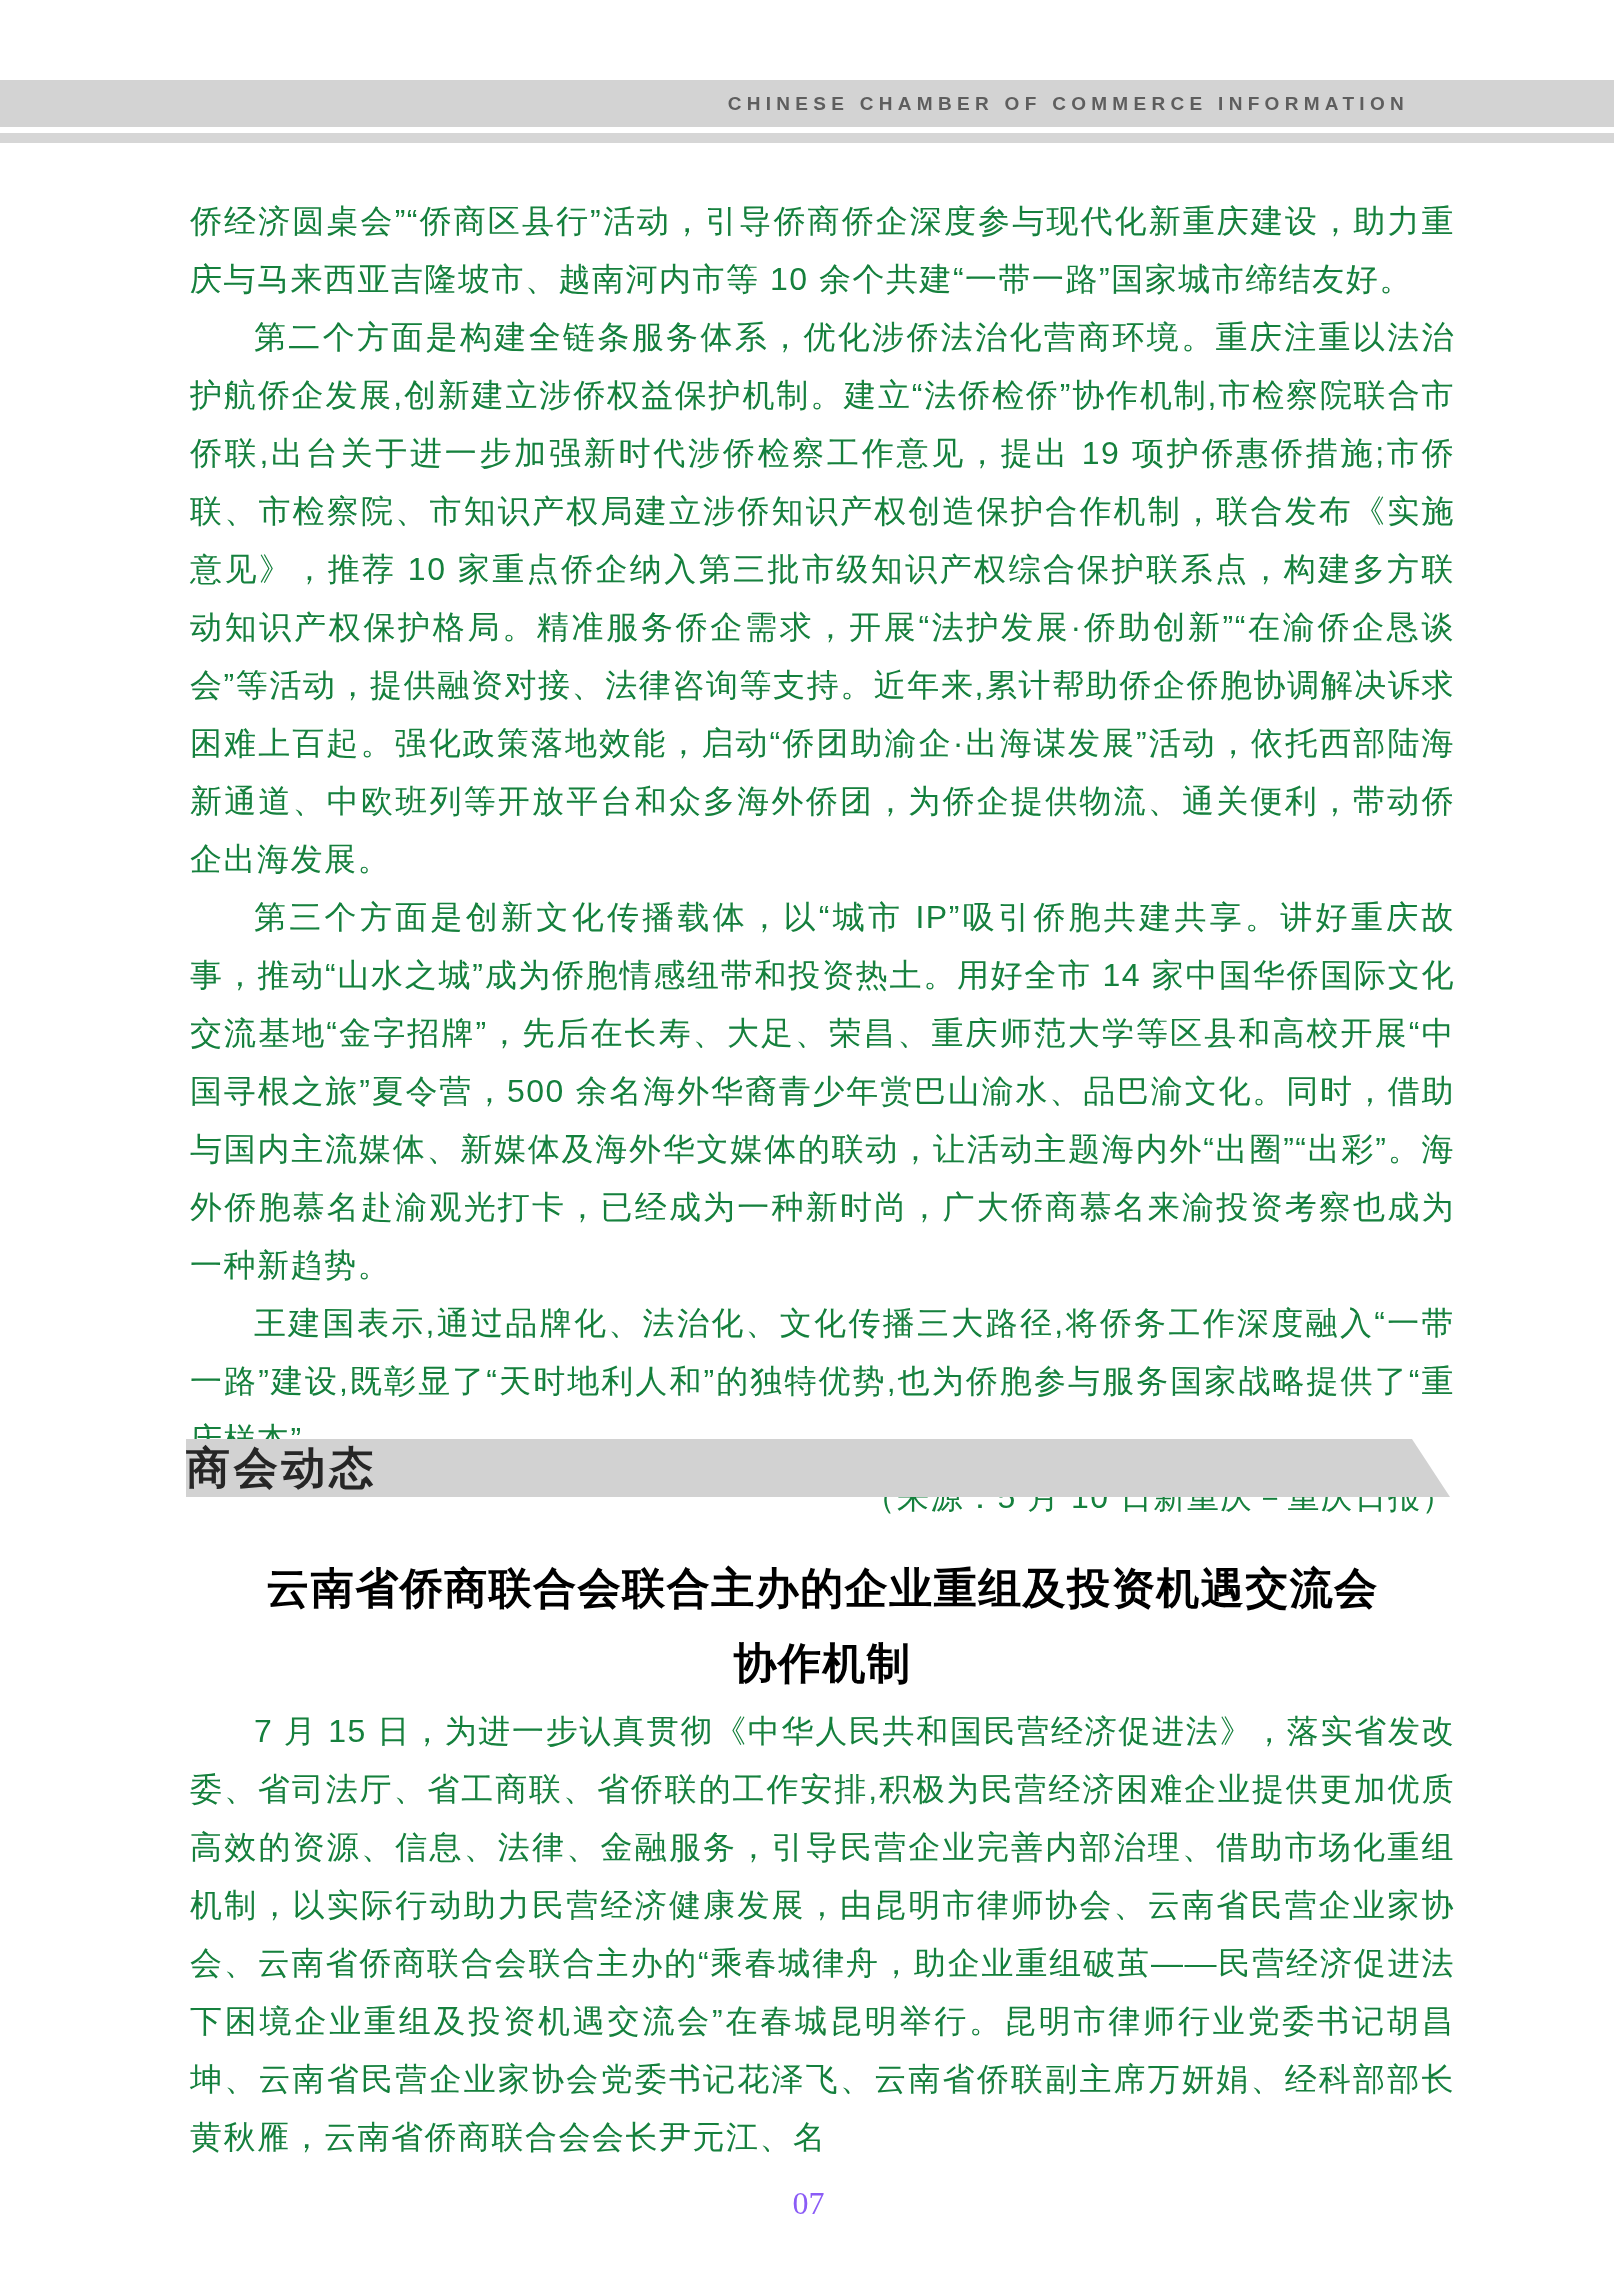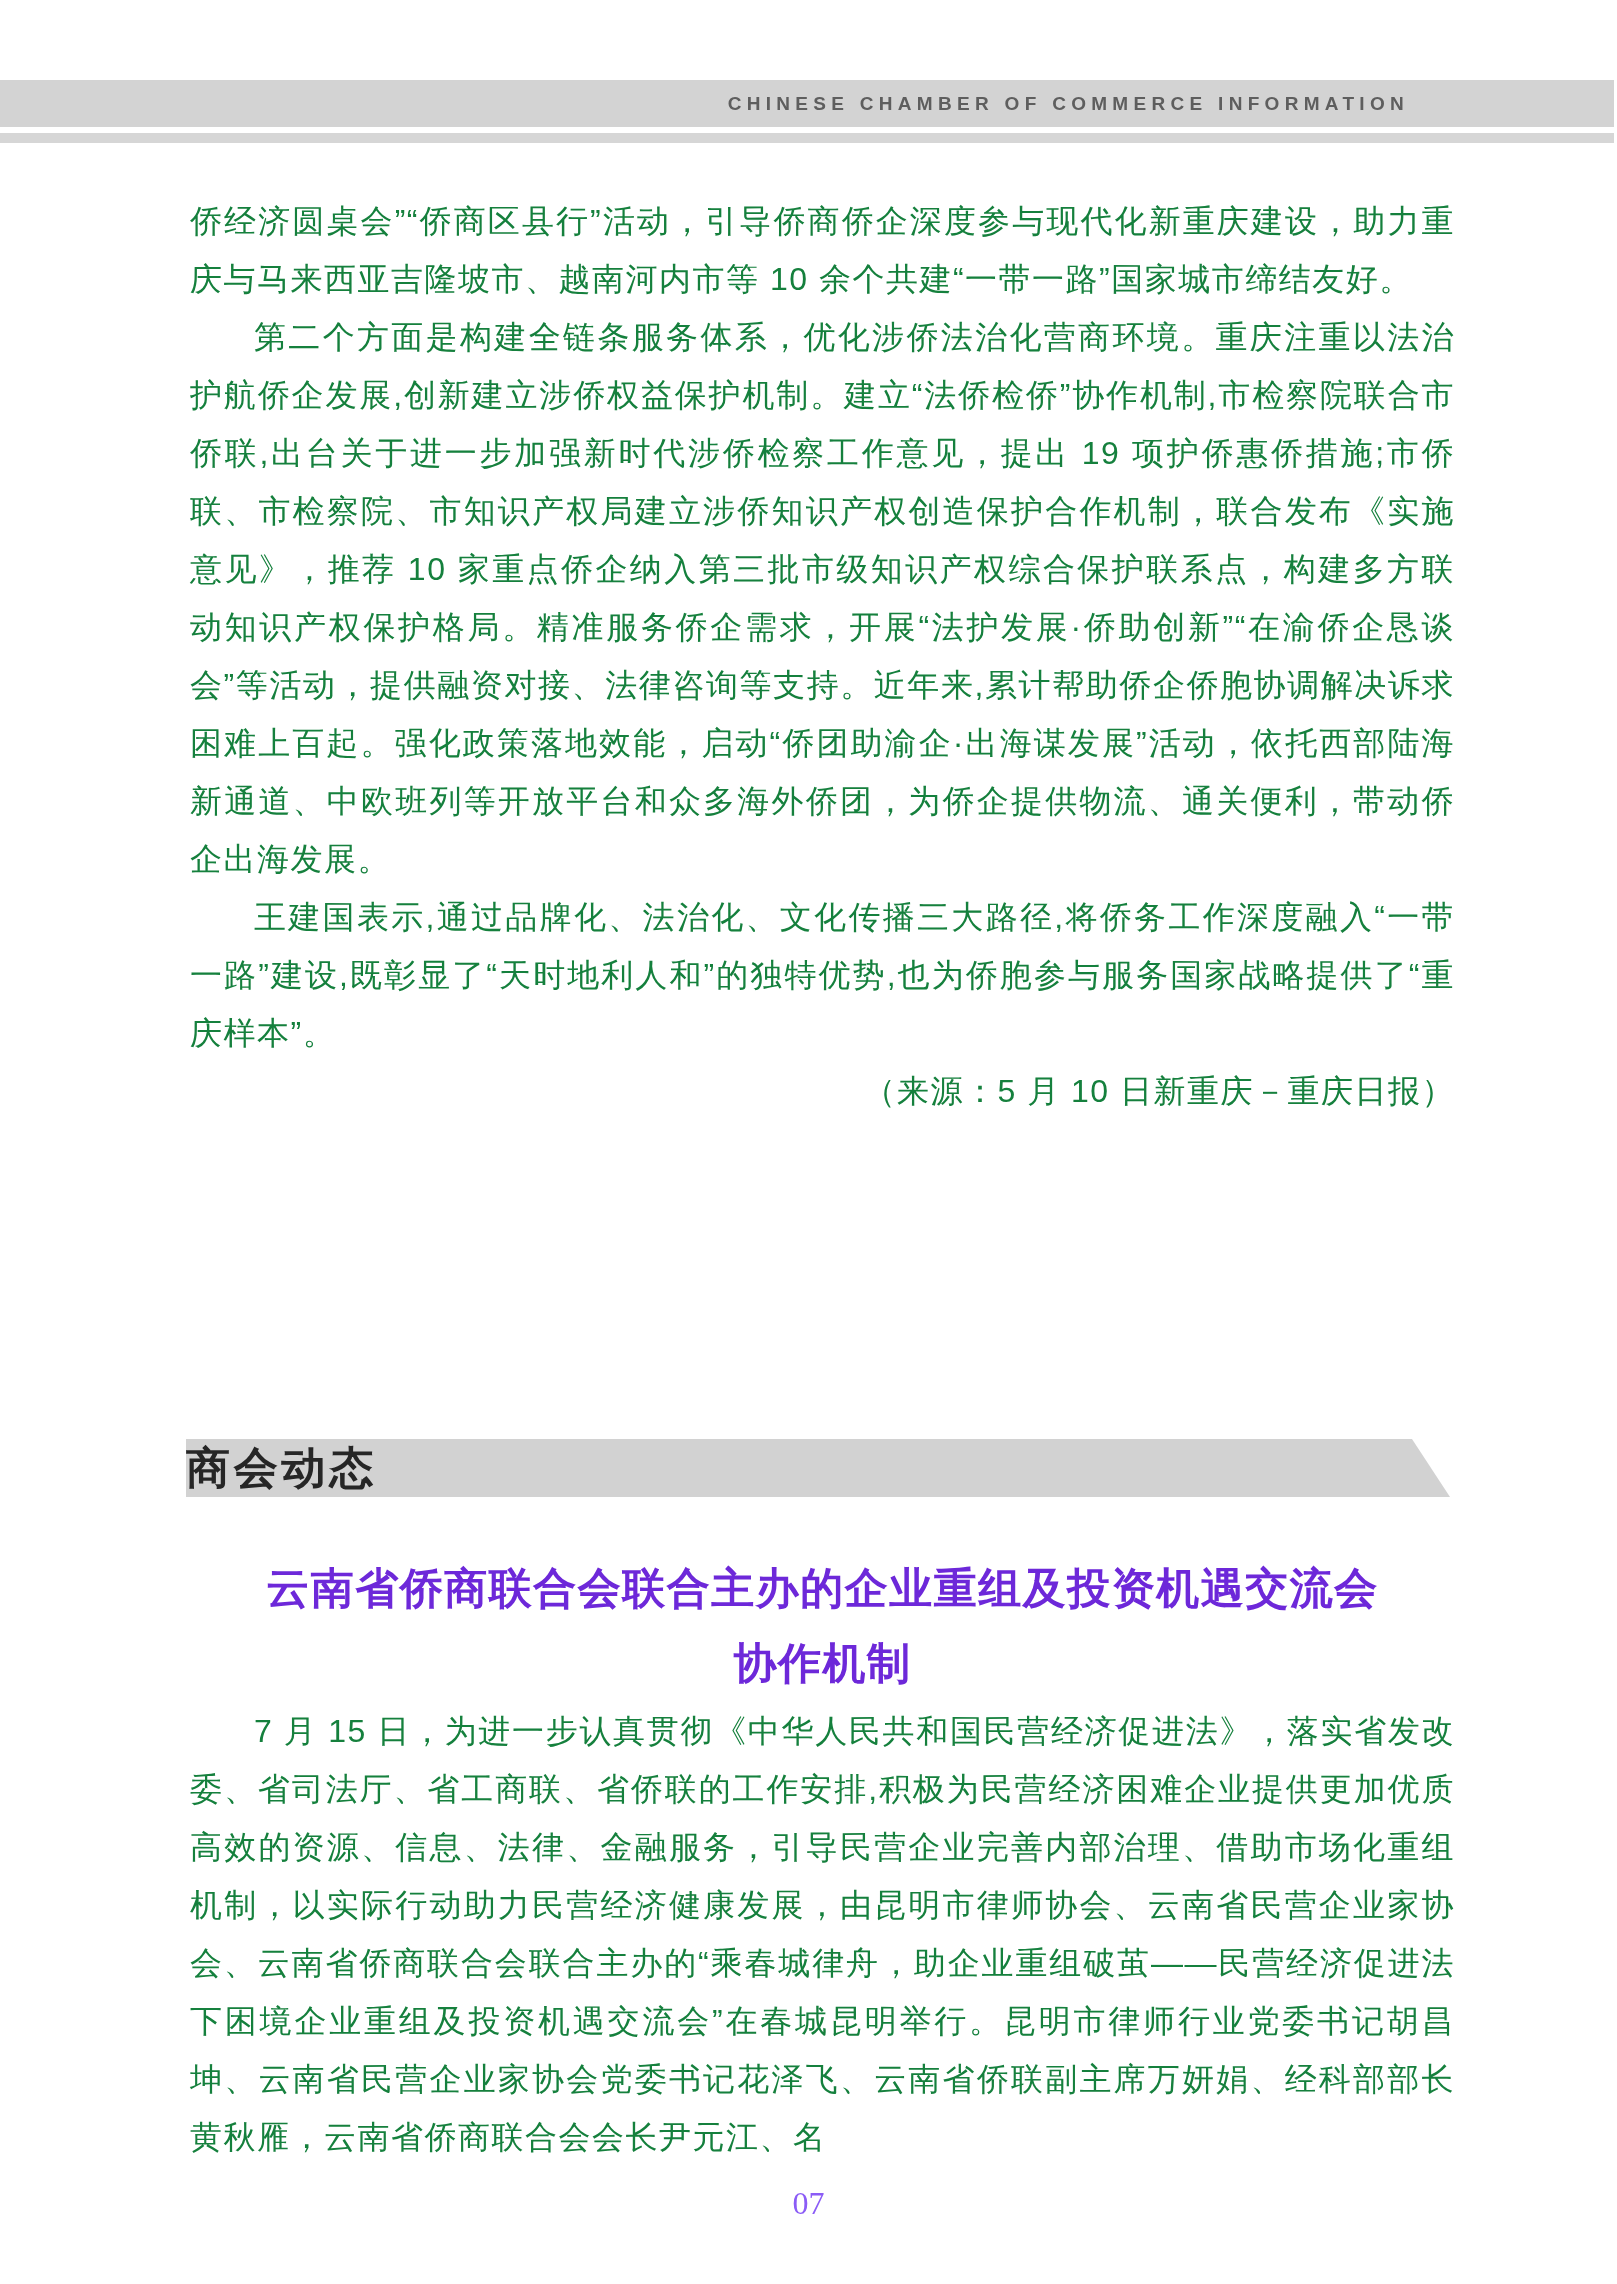--- a/index.html
+++ b/index.html
@@ -76,21 +76,21 @@
     position:absolute;
     top:1551px; left:190px;
     width:1265px;
     text-align:center;
   }
   .article-2-title .t-line{
     font-size:43px;
     font-weight:bold;
     line-height:75px;
     letter-spacing:1.5px;
-    color:#6d28d9;
+    color:#000000;
   }
 
   
   .page-number{
     position:absolute;
     top:2185px; left:0;
     width:100%;
     text-align:center;
     font-family:"Liberation Serif","DejaVu Serif",serif;
     font-size:32px;
@@ -103,20 +103,21 @@
 <div class="page">
 
   <div class="band-thick">
     <span class="masthead">CHINESE CHAMBER OF COMMERCE INFORMATION</span>
   </div>
   <div class="band-thin"></div>
 
   <div class="content article-1">
     <p>侨经济圆桌会”“侨商区县行”活动，引导侨商侨企深度参与现代化新重庆建设，助力重庆与马来西亚吉隆坡市、越南河内市等 10 余个共建“一带一路”国家城市缔结友好。</p>
     <p class="indent">第二个方面是构建全链条服务体系，优化涉侨法治化营商环境。重庆注重以法治护航侨企发展,创新建立涉侨权益保护机制。建立“法侨检侨”协作机制,市检察院联合市侨联,出台关于进一步加强新时代涉侨检察工作意见，提出 19 项护侨惠侨措施;市侨联、市检察院、市知识产权局建立涉侨知识产权创造保护合作机制，联合发布《实施意见》，推荐 10 家重点侨企纳入第三批市级知识产权综合保护联系点，构建多方联动知识产权保护格局。精准服务侨企需求，开展“法护发展·侨助创新”“在渝侨企恳谈会”等活动，提供融资对接、法律咨询等支持。近年来,累计帮助侨企侨胞协调解决诉求困难上百起。强化政策落地效能，启动“侨团助渝企·出海谋发展”活动，依托西部陆海新通道、中欧班列等开放平台和众多海外侨团，为侨企提供物流、通关便利，带动侨企出海发展。</p>
+    <p class="indent">第三个方面是创新文化传播载体，以“城市 IP”吸引侨胞共建共享。讲好重庆故事，推动“山水之城”成为侨胞情感纽带和投资热土。用好全市 14 家中国华侨国际文化交流基地“金字招牌”，先后在长寿、大足、荣昌、重庆师范大学等区县和高校开展“中国寻根之旅”夏令营，500 余名海外华裔青少年赏巴山渝水、品巴渝文化。同时，借助与国内主流媒体、新媒体及海外华文媒体的联动，让活动主题海内外“出圈”“出彩”。海外侨胞慕名赴渝观光打卡，已经成为一种新时尚，广大侨商慕名来渝投资考察也成为一种新趋势。</p>
     <p class="indent">王建国表示,通过品牌化、法治化、文化传播三大路径,将侨务工作深度融入“一带一路”建设,既彰显了“天时地利人和”的独特优势,也为侨胞参与服务国家战略提供了“重庆样本”。</p>
     <p class="source">（来源：5 月 10 日新重庆－重庆日报）</p>
   </div>
 
   <div class="section-banner">
     <span class="section-banner-title">商会动态</span>
   </div>
 
   <div class="article-2-title">
     <div class="t-line">云南省侨商联合会联合主办的企业重组及投资机遇交流会</div>

